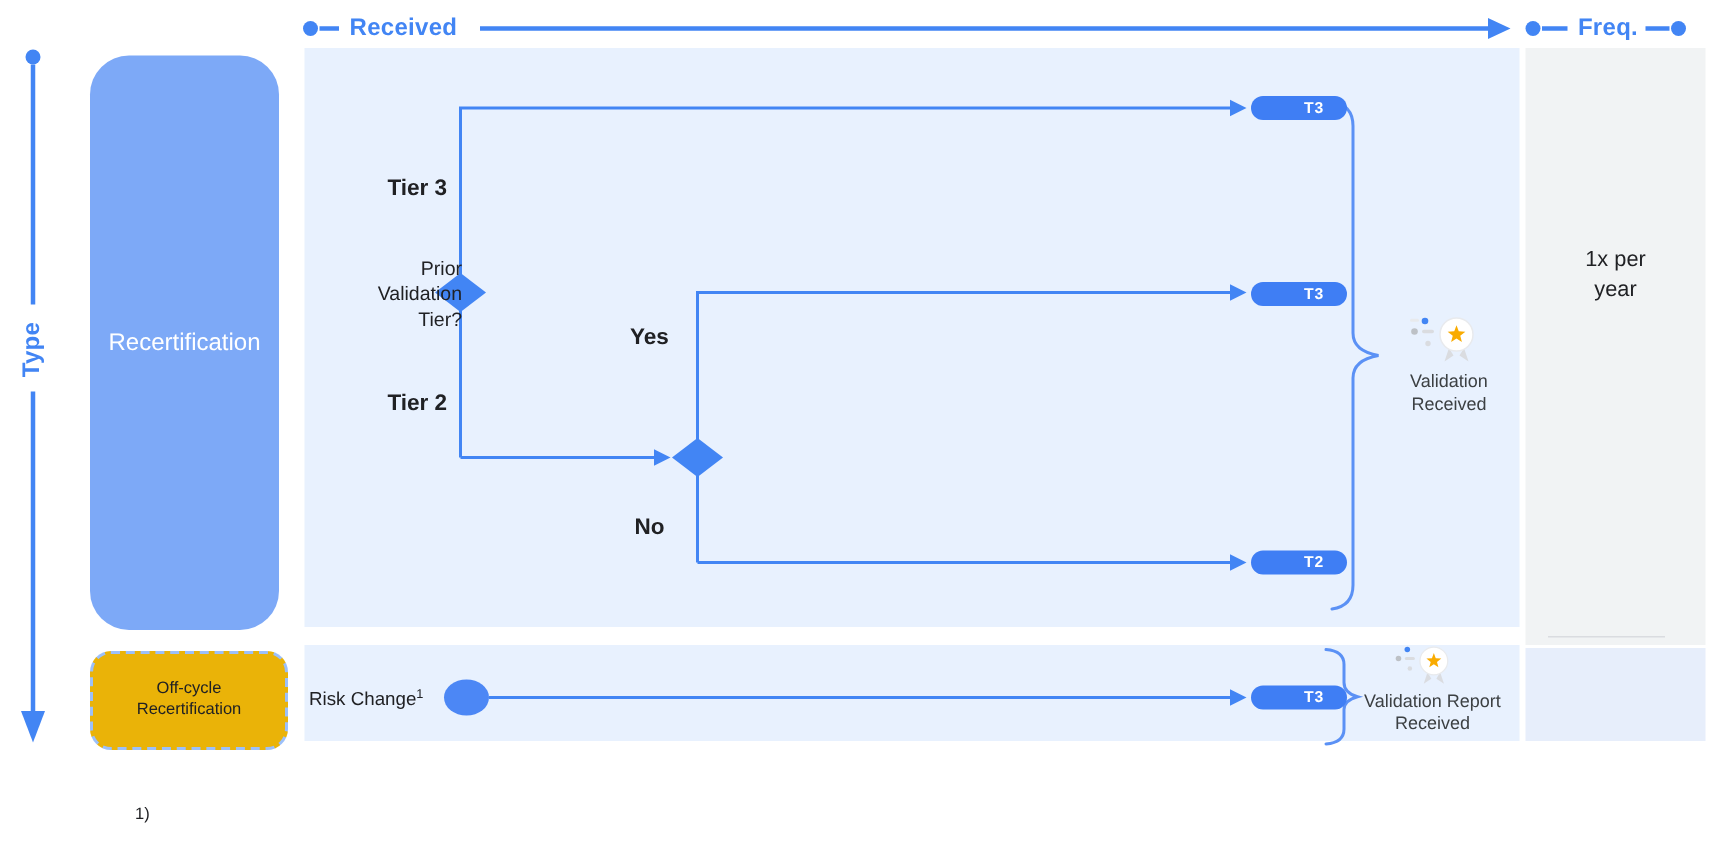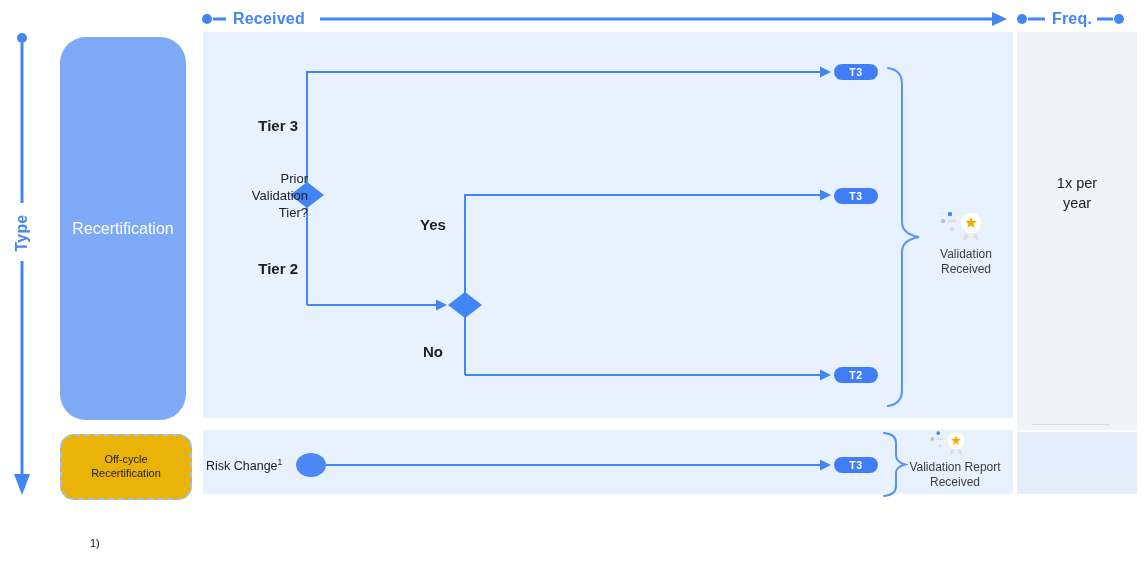--- a/index.html
+++ b/index.html
@@ -33,22 +33,22 @@
           text-align:center;white-space:pre-line;line-height:1.25;z-index:2;}
   .exception{left:1026px;top:437px;width:92px;height:46px;border:2px dashed #84adf8;border-radius:10px;
           display:flex;align-items:center;justify-content:center;font-size:14px;font-weight:600;
           text-align:center;white-space:pre-line;line-height:1.2;z-index:4;}
   .lbl{position:absolute;z-index:4;}
   .bold15{font-weight:bold;font-size:15px;}
   .q{font-size:13px;line-height:1.3;text-align:right;white-space:pre-line;color:var(--text-dark);}
   .small{font-size:12px;line-height:1.25;text-align:center;white-space:pre-line;color:var(--text-secondary);}
   .pill{position:absolute;z-index:5;width:44px;height:16px;border-radius:9px;background:var(--accent-deep);
         color:#fff;font-size:10.5px;font-weight:bold;letter-spacing:.5px;
-        display:flex;align-items:center;justify-content:center;}
-  .freq-cell{left:1017px;top:174px;width:120px;text-align:center;font-size:14.5px;font-weight:500;
+        display:flex;align-items:center;justify-content:center;padding-left:20px;}
+  .freq-cell{left:1017px;top:164px;width:120px;text-align:center;font-size:14.5px;font-weight:500;
         white-space:pre-line;line-height:1.35;color:var(--text-dark);}
   .risk{left:206px;top:457px;font-size:12.5px;color:var(--text-dark);}
   .risk sup{font-size:8.5px;}
   .footnote{font-size:11px;color:var(--text-dark);}
   .badge{position:absolute;z-index:4;}
 </style>
 </head>
 <body>
 
 <div class="canvas">

